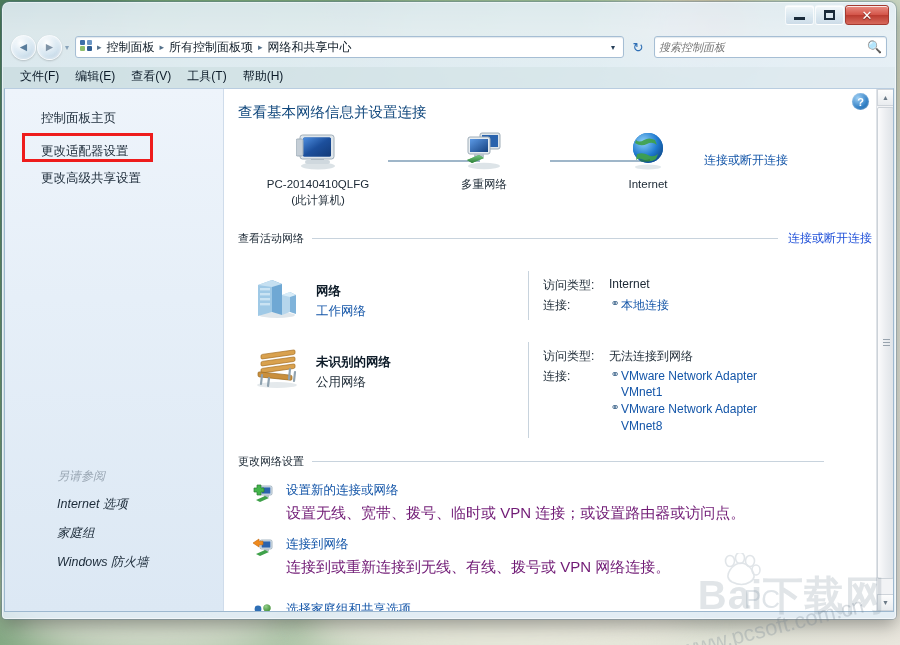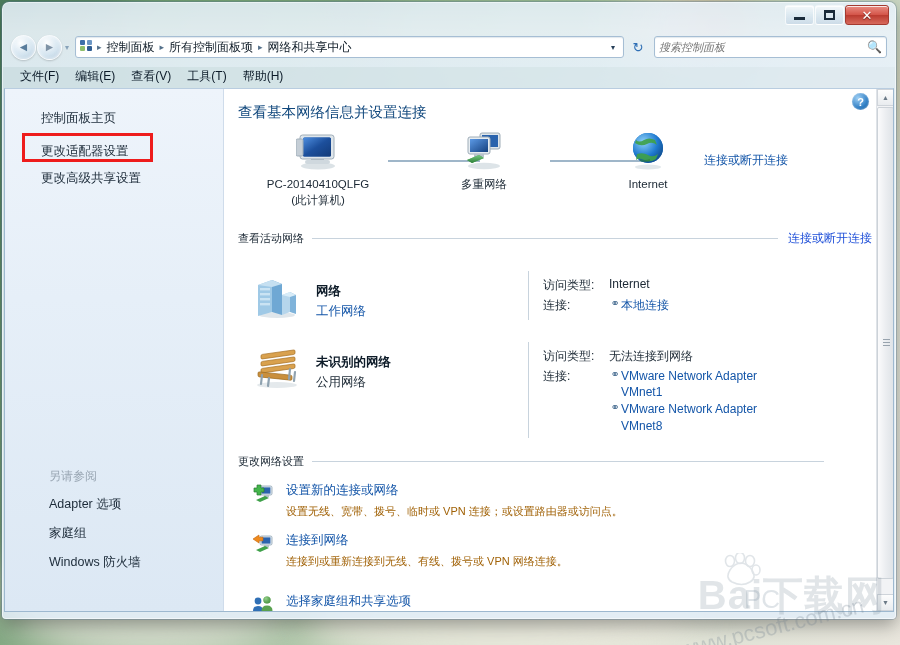--- a/index.html
+++ b/index.html
@@ -115,21 +115,21 @@
     display:flex;
   }
   .sidebar {
     width:219px; flex:0 0 auto; position:relative;
     background: linear-gradient(180deg,#eef4fb 0%, #e6eff8 40%, #dce8f4 100%);
     border-right:1px solid #cfdceb;
     padding-top:16px;
   }
   .side-link { font-size:12.5px; color:#1b2a38; padding:5px 0 5px 36px; line-height:1.35; }
   .side-sep { height:6px; }
-  .seealso { position:absolute; left:8px; right:0; bottom:34px; }
+  .seealso { position:absolute; left:16px; right:0; bottom:34px;font-style:italic; }
   .seealso-title { font-size:12px; color:#9aa7b4; padding:3px 0 5px 36px; }
   .seealso .side-link { padding-top:6px; padding-bottom:6px; }
 
   
   .content { flex:1; position:relative; background:#fff; overflow:hidden; }
   .content-inner { padding: 14px 0 0 14px; position:relative; }
   .c-title { font-size:14.5px; color:#11487d; padding-left:0px; margin-bottom:4px; }
 
   .netmap { position:relative; height:92px; margin-top:8px; }
   .node { position:absolute; text-align:center; width:140px; }
@@ -155,21 +155,21 @@
   .detval { color:#1a2733; }
   .conn-item { display:flex; align-items:flex-start; margin-bottom:1px;}
   .plugicon { width:12px; flex:0 0 auto; text-align:center; color:#4a6f93; font-size:11px; }
   .conn-name { color:#1355a8; line-height:1.35; }
 
   .tasklist { margin-top:6px; }
   .task { display:flex; margin-top:13px; }
   .task .tic { width:34px; flex:0 0 auto; padding-top:1px;}
   .task .tx { flex:1; }
   .task .tl { font-size:12.5px; color:#1355a8; }
-  .task .td { font-size:11px; color:#a16207; margin-top:5px; }
+  .task .td { font-size:15px; color:#701a75; margin-top:5px; }
 
   
   .vscroll { position:absolute; right:0; top:0; bottom:0; width:17px; background:#f2f3f5; border-left:1px solid #dfe3e8;}
   .sbtn { width:17px; height:17px; background:linear-gradient(180deg,#fdfdfd,#e9ecef); border:1px solid #cfd4da; display:flex;align-items:center;justify-content:center;color:#6b7a87;font-size:7px;}
   .sbtn.bottom { position:absolute; bottom:0; }
   .sthumb { position:absolute; left:0; top:18px; width:17px; height:472px;
     background:linear-gradient(90deg,#fbfbfc,#eceef1 50%,#dfe3e7); border:1px solid #ccd2d8; border-radius:2px;}
   .sgrip { position:absolute; left:5px; top:50%; margin-top:-4px; width:7px; height:8px;}
   .sgrip i{display:block;height:1px;background:#98a3ae;margin-bottom:2px;}
   .helpbtn { position:absolute; right:24px; top:4px; width:17px; height:17px; border-radius:50%;
@@ -261,21 +261,21 @@
   <div class="client">
 
     <div class="sidebar">
       <div class="side-link">控制面板主页</div>
       <div class="side-sep"></div>
       <div class="side-link">更改适配器设置</div>
       <div class="side-link">更改高级共享设置</div>
 
       <div class="seealso">
         <div class="seealso-title">另请参阅</div>
-        <div class="side-link">Adapter 选项</div>
+        <div class="side-link">Internet 选项</div>
         <div class="side-link">家庭组</div>
         <div class="side-link">Windows 防火墙</div>
       </div>
     </div>
 
     <div class="content">
       <div class="helpbtn">?</div>
 
       <div class="content-inner" style="width:648px;">
 

